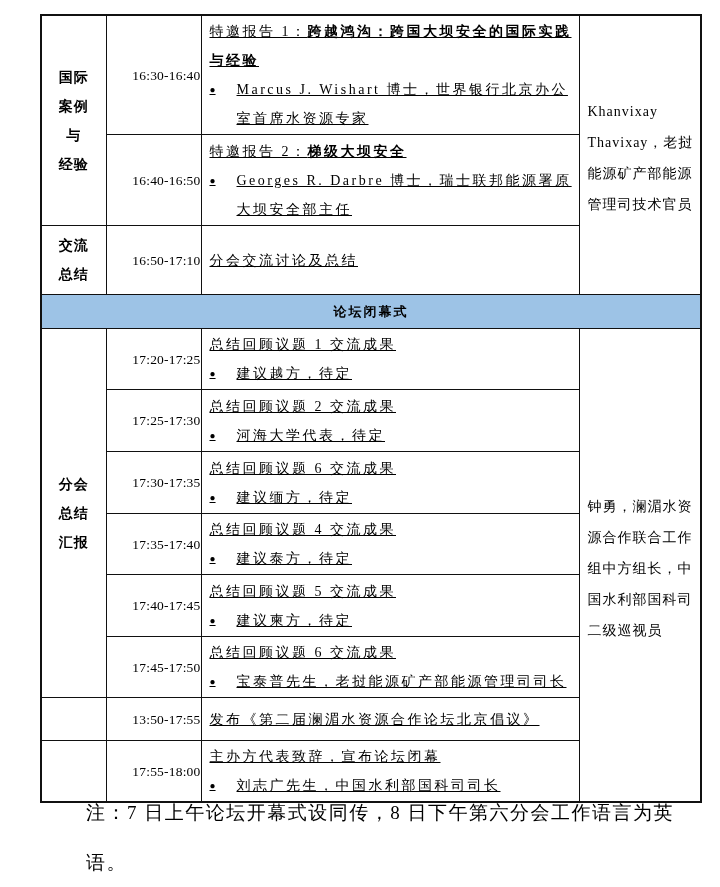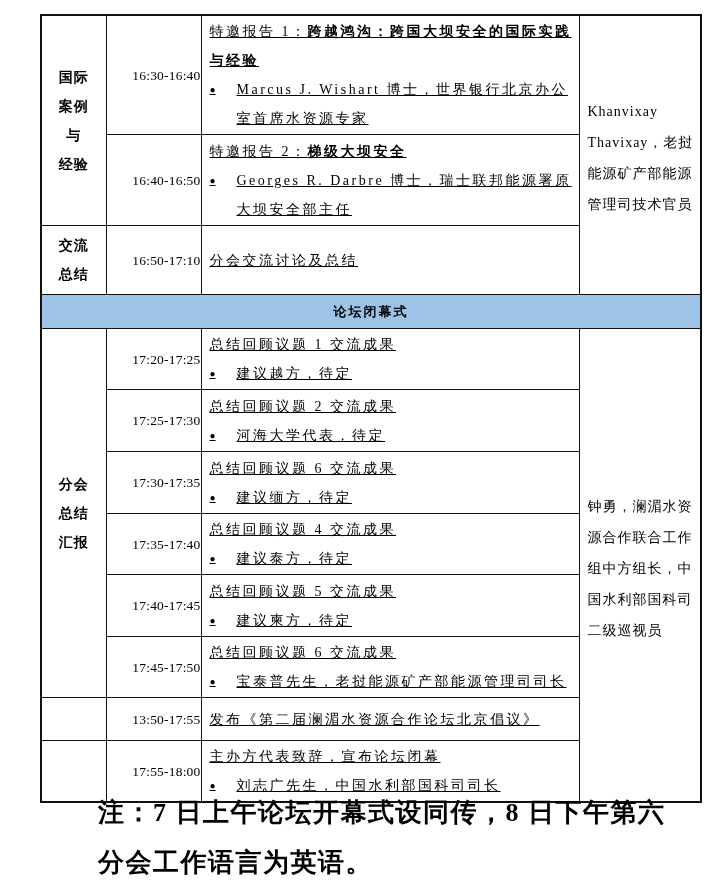--- a/index.html
+++ b/index.html
@@ -60,26 +60,26 @@
   .bullet-line { display: flex; align-items: flex-start; }
   .bullet-glyph {
     flex: 0 0 27px;
     font-size: 10px;
     letter-spacing: 0;
     line-height: 29px;
   }
   .bullet-text { flex: 1 1 auto; }
   .note {
     position: absolute;
-    left: 98px; top: 788px;
+    left: 86px; top: 788px;
     width: 592px;
-    font-size: 26px;
+    font-size: 19px;
     line-height: 50px;
     letter-spacing: 1.5px;
-    font-weight: 700;
+    font-weight: 400;
   }
 </style>
 </head>
 <body>
 
 <div class="page">
 
   <table class="agenda">
     <colgroup>
       <col style="width:65px">

